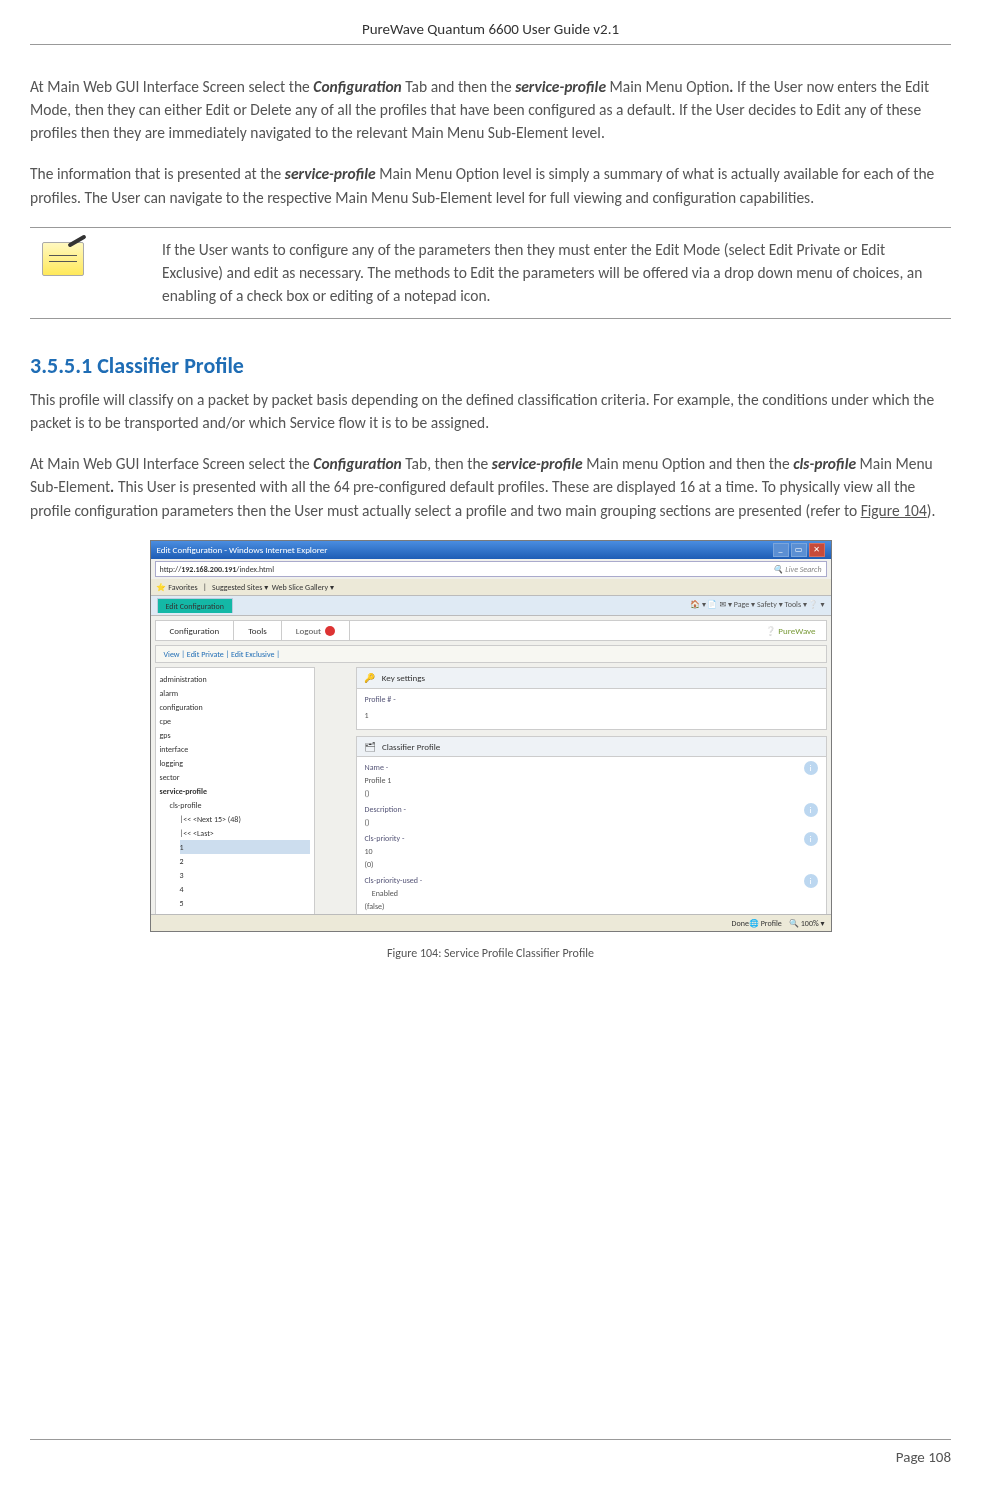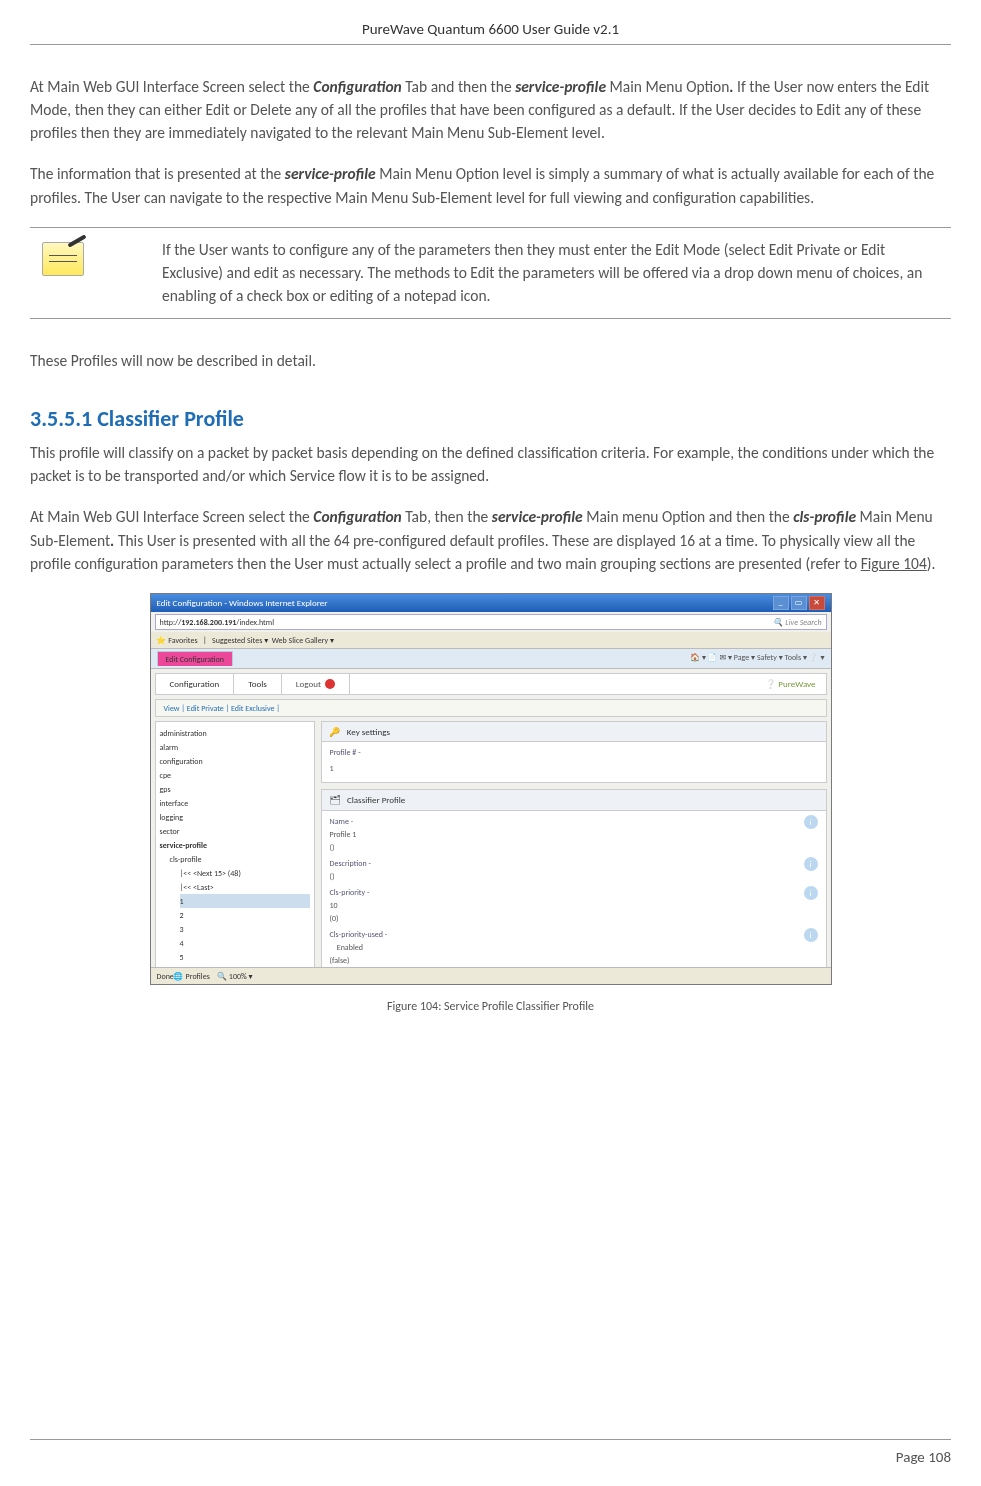--- a/index.html
+++ b/index.html
@@ -113,39 +113,39 @@
   font-size: 9px;
   display: flex;
   justify-content: space-between;
 }
 .ss-winbtns { display:flex; gap:2px;}
 .ss-winbtn { width:14px; height:12px; background:#c74a3a; border:1px solid #fff3; font-size:8px; text-align:center; line-height:10px;}
 .ss-winbtn.min,.ss-winbtn.max{ background:#5b8fd3;}
 .ss-addr { background:#fff; color:#333; border:1px solid #aac; padding:1px 4px; margin:2px 4px; font-size:8px; display:flex; justify-content:space-between;}
 .ss-menu, .ss-fav, .ss-tabbar { background:#ece9d8; border-bottom:1px solid #bbb; padding:2px 6px; font-size:8px; color:#333;}
 .ss-tabbar { background:#dfeaf4; }
-.ss-tab { display:inline-block; background:#ec4899; border:1px solid #bcd; border-bottom:none; padding:1px 8px; margin-right:2px;}
+.ss-tab { display:inline-block; background:#14b8a6; border:1px solid #bcd; border-bottom:none; padding:1px 8px; margin-right:2px;}
 .ss-toolbar { background:#fff; border:1px solid #ccc; margin:4px; display:flex;}
 .ss-toolbtn { border-right:1px solid #ccc; padding:3px 14px; font-size:9px;}
 .ss-toolbtn.logout { color:#555; display:flex; align-items:center; gap:4px;}
 .ss-stop { width:10px; height:10px; background:#d33; border-radius:50%; display:inline-block;}
 .ss-subbar { background:#f7f7f2; border:1px solid #ccc; margin:0 4px 4px; padding:2px 8px; font-size:8px; color:#1f6db5;}
-.ss-body { display:flex; flex:1; margin:0 4px 4px; }
+.ss-body { display:flex; flex:1; margin:0 4px 4px;gap:35px; }
 .ss-tree { width:150px; background:#fff; border:1px solid #ccc; padding:4px; font-size:8px; line-height:14px;}
 .ss-tree-item { color:#333; white-space:nowrap;}
 .ss-tree-item.sel { background:#cde; }
 .ss-tree-sub { padding-left:10px; }
 .ss-main { flex:1; padding:0 0 0 6px;}
 .ss-panel { background:#fff; border:1px solid #ccc; margin-bottom:6px;}
 .ss-panel-hdr { background:#eef2f6; border-bottom:1px solid #ccc; padding:3px 8px; font-size:9px; color:#333; display:flex; align-items:center; gap:6px;}
 .ss-panel-body { padding:4px 8px; font-size:8px; color:#555; line-height:13px;}
 .ss-info { width:14px; height:14px; border-radius:50%; background:#bcd7f0; color:#fff; text-align:center; font-size:9px; line-height:14px; float:right;}
 .ss-row { margin-bottom:3px;}
 .ss-row .lbl { color:#557;}
-.ss-status { position:absolute; bottom:0; left:0; right:0; background:#ece9d8; border-top:1px solid #bbb; padding:2px 6px; font-size:8px; display:flex; justify-content:flex-start;}
+.ss-status { position:absolute; bottom:0; left:0; right:0; background:#ece9d8; border-top:1px solid #bbb; padding:2px 6px; font-size:8px; display:flex; justify-content:flex-end;}
 .figure-caption {
   text-align: center;
   font-size: 12px;
   color: #555;
   margin-top: 12px;
 }
 .footer {
   position: absolute;
   bottom: 30px;
   right: 30px;
@@ -176,21 +176,20 @@
 
   <div class="note-box">
     <div class="note-icon">
       <div class="note-icon-inner">
           <div class="note-pencil"></div>
         </div>
     </div>
     <div class="note-text">If the User wants to configure any of the parameters then they must enter the Edit Mode (select Edit Private or Edit Exclusive) and edit as necessary. The methods to Edit the parameters will be offered via a drop down menu of choices, an enabling of a check box or editing of a notepad icon.</div>
   </div>
 
-  <p>These Profiles will now be described in detail.</p>
 
   <h2 class="section">
     <span>3.5.5.1</span>
     <span>Classifier Profile</span>
   </h2>
 
   <p>This profile will classify on a packet by packet basis depending on the defined classification criteria. For example, the conditions under which the packet is to be transported and/or which Service flow it is to be assigned.</p>
 
   <p>
     <span>At Main Web GUI Interface Screen select the </span><span class="bolditalic">Configuration</span><span> Tab, then the </span><span class="bolditalic">service-profile</span><span> Main menu Option and then the </span><span class="bolditalic">cls-profile</span><span> Main Menu Sub-Element</span><span class="bolditalic">.</span><span> This User is presented with all the 64 pre-configured default profiles. These are displayed 16 at a time. To physically view all the profile configuration parameters then the User must actually select a profile and two main grouping sections are presented (refer to </span><span class="figure-link">Figure 104</span><span>).</span>
@@ -279,21 +278,21 @@
             <div class="ss-row"><span class="ss-info">i</span><span class="lbl">Cls-priority -</span><br><span>10</span><br><span>(0)</span></div>
             <div class="ss-row"><span class="ss-info">i</span><span class="lbl">Cls-priority-used -</span><br>&nbsp;&nbsp;&nbsp;&nbsp;<span>Enabled</span><br><span>(false)</span></div>
 
           </div>
         </div>
       </div>
     </div>
 
     <div class="ss-status">
       <span>Done</span>
-      <span>🌐 <span>Profiles</span>&nbsp;&nbsp;&nbsp; 🔍 <span>100%</span> ▾</span>
+      <span>🌐 <span>Profile</span>&nbsp;&nbsp;&nbsp; 🔍 <span>100%</span> ▾</span>
     </div>
   </div>
 
   <div class="figure-caption">Figure 104: Service Profile Classifier Profile</div>
 
   <div class="footer">
     <span>Page 108</span>
   </div>
 
 </div>

